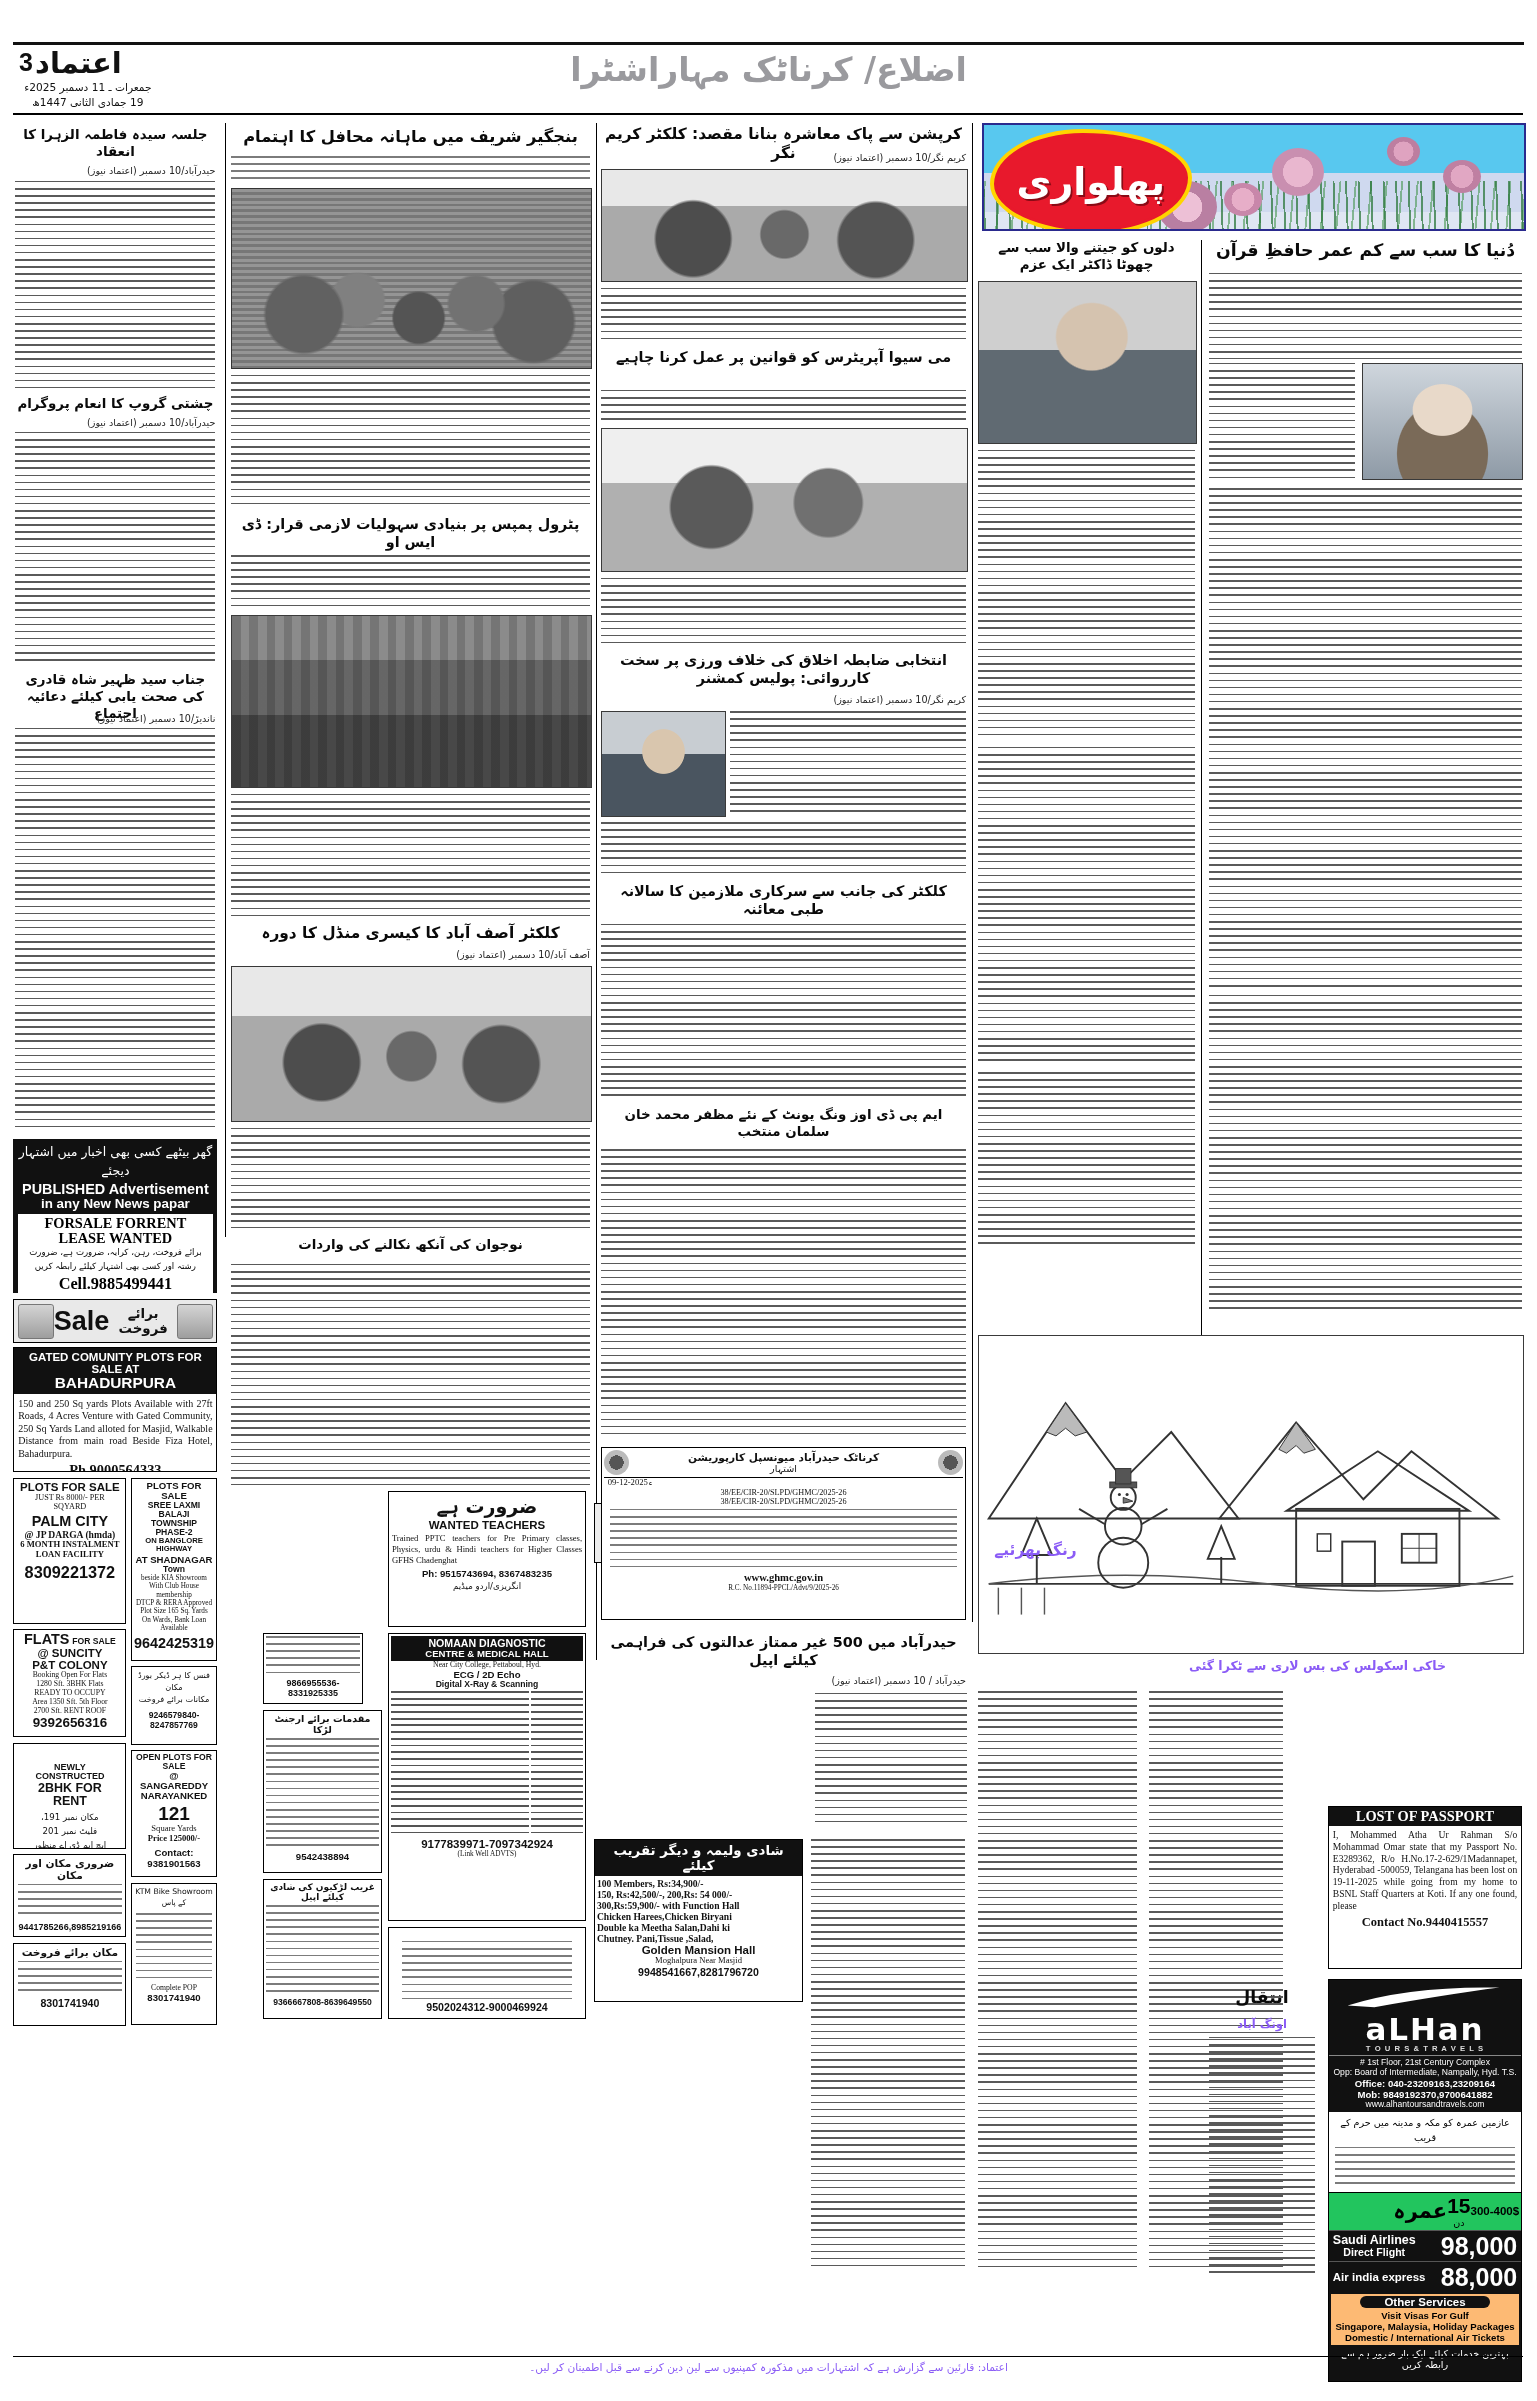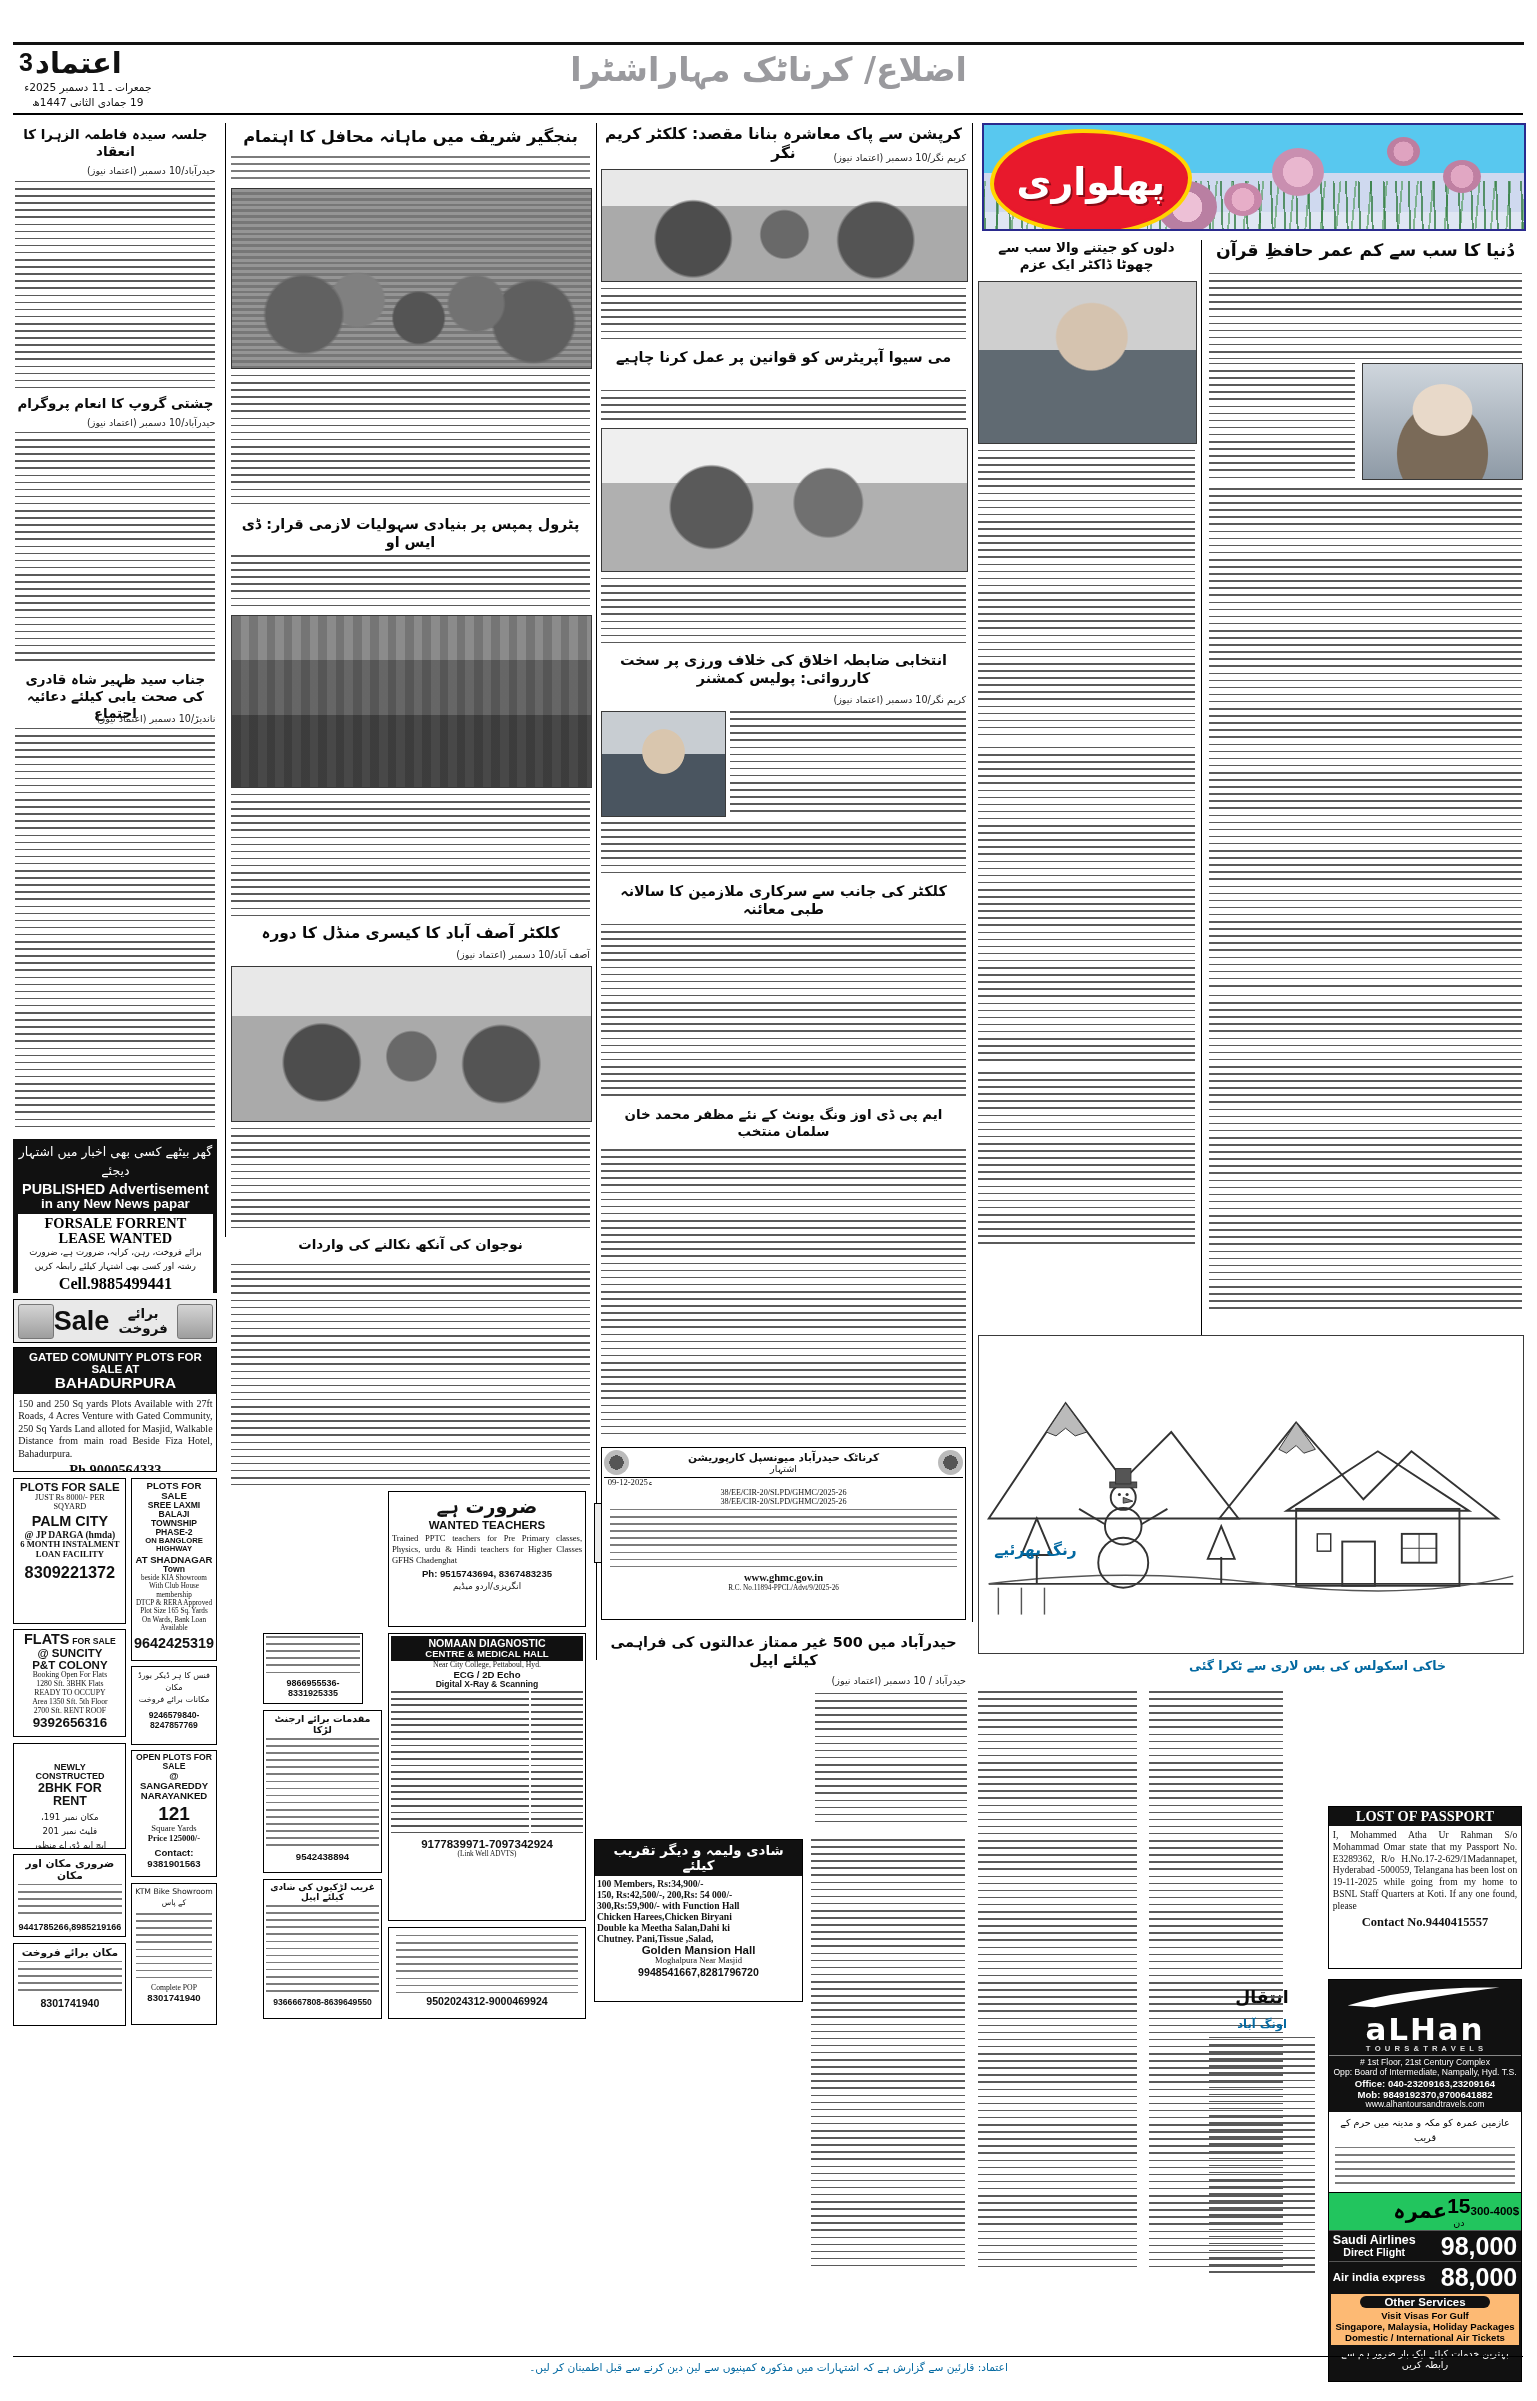--- a/index.html
+++ b/index.html
@@ -149,21 +149,21 @@
   .ad-line{font-family:"Liberation Serif",serif;text-align:center;line-height:1.15;}
   .ad-urdu{direction:rtl;font-family:"DejaVu Sans",sans-serif;text-align:center;}
   .ad-phone{font-family:"Liberation Sans",sans-serif;font-weight:bold;text-align:center;}
 
   .col-rule{position:absolute;width:1px;background:#000;}
   .hrule{position:absolute;height:1px;background:#000;}
   .hrule.thick{height:1.9px;}
 
   .caption{
     position:absolute;direction:rtl;font-family:"DejaVu Sans",sans-serif;
-    font-size:8.6px;text-align:center;color:#0369a1;
+    font-size:8.6px;text-align:center;color:#8b5cf6;
   }
   .tiny{font-size:7.7px;}
 </style>
 </head>
 <body>
 
 <div class="page">
 
   <div class="top-rule" style="top:42px;"></div>
 
@@ -417,21 +417,21 @@
       <div class="ad-line" style="font-size:9.6px;font-weight:bold;text-align:left;">300,Rs:59,900/- with Function Hall</div>
       <div class="ad-line" style="font-size:9.6px;font-weight:bold;text-align:left;">Chicken  Harees,Chicken Biryani</div>
       <div class="ad-line" style="font-size:9.6px;font-weight:bold;text-align:left;">Double  ka  Meetha Salan,Dahi ki</div>
       <div class="ad-line" style="font-size:9.6px;font-weight:bold;text-align:left;">Chutney. Pani,Tissue ,Salad,</div>
       <div class="ad-hd" style="font-size:11.5px;">Golden  Mansion Hall</div>
       <div class="ad-line" style="font-size:8.6px;">Moghalpura Near Masjid</div>
       <div class="ad-phone" style="font-size:10.6px;">9948541667,8281796720</div>
     </div>
   </div>
 
-  <div class="ad box" style="left:388px;top:1927px;width:198px;height:92px;padding:7px;">
+  <div class="ad box" style="left:388px;top:1927px;width:198px;height:92px;padding:13px;">
     <div class="faux light" style="position:relative;height:60px;"></div>
     <div class="ad-phone" style="font-size:10.6px;">9502024312-9000469924</div>
   </div>
 
   <div class="ad box" style="left:263px;top:1710px;width:119px;height:163px;padding:1.9px;">
     <div class="ad-urdu" style="font-size:9.6px;font-weight:bold;">مقدمات برائے ارجنٹ لڑکا</div>
     <div class="faux light" style="position:relative;height:113px;margin-top:2.9px;"></div>
     <div class="ad-phone" style="font-size:9.6px;">9542438894</div>
   </div>
 

